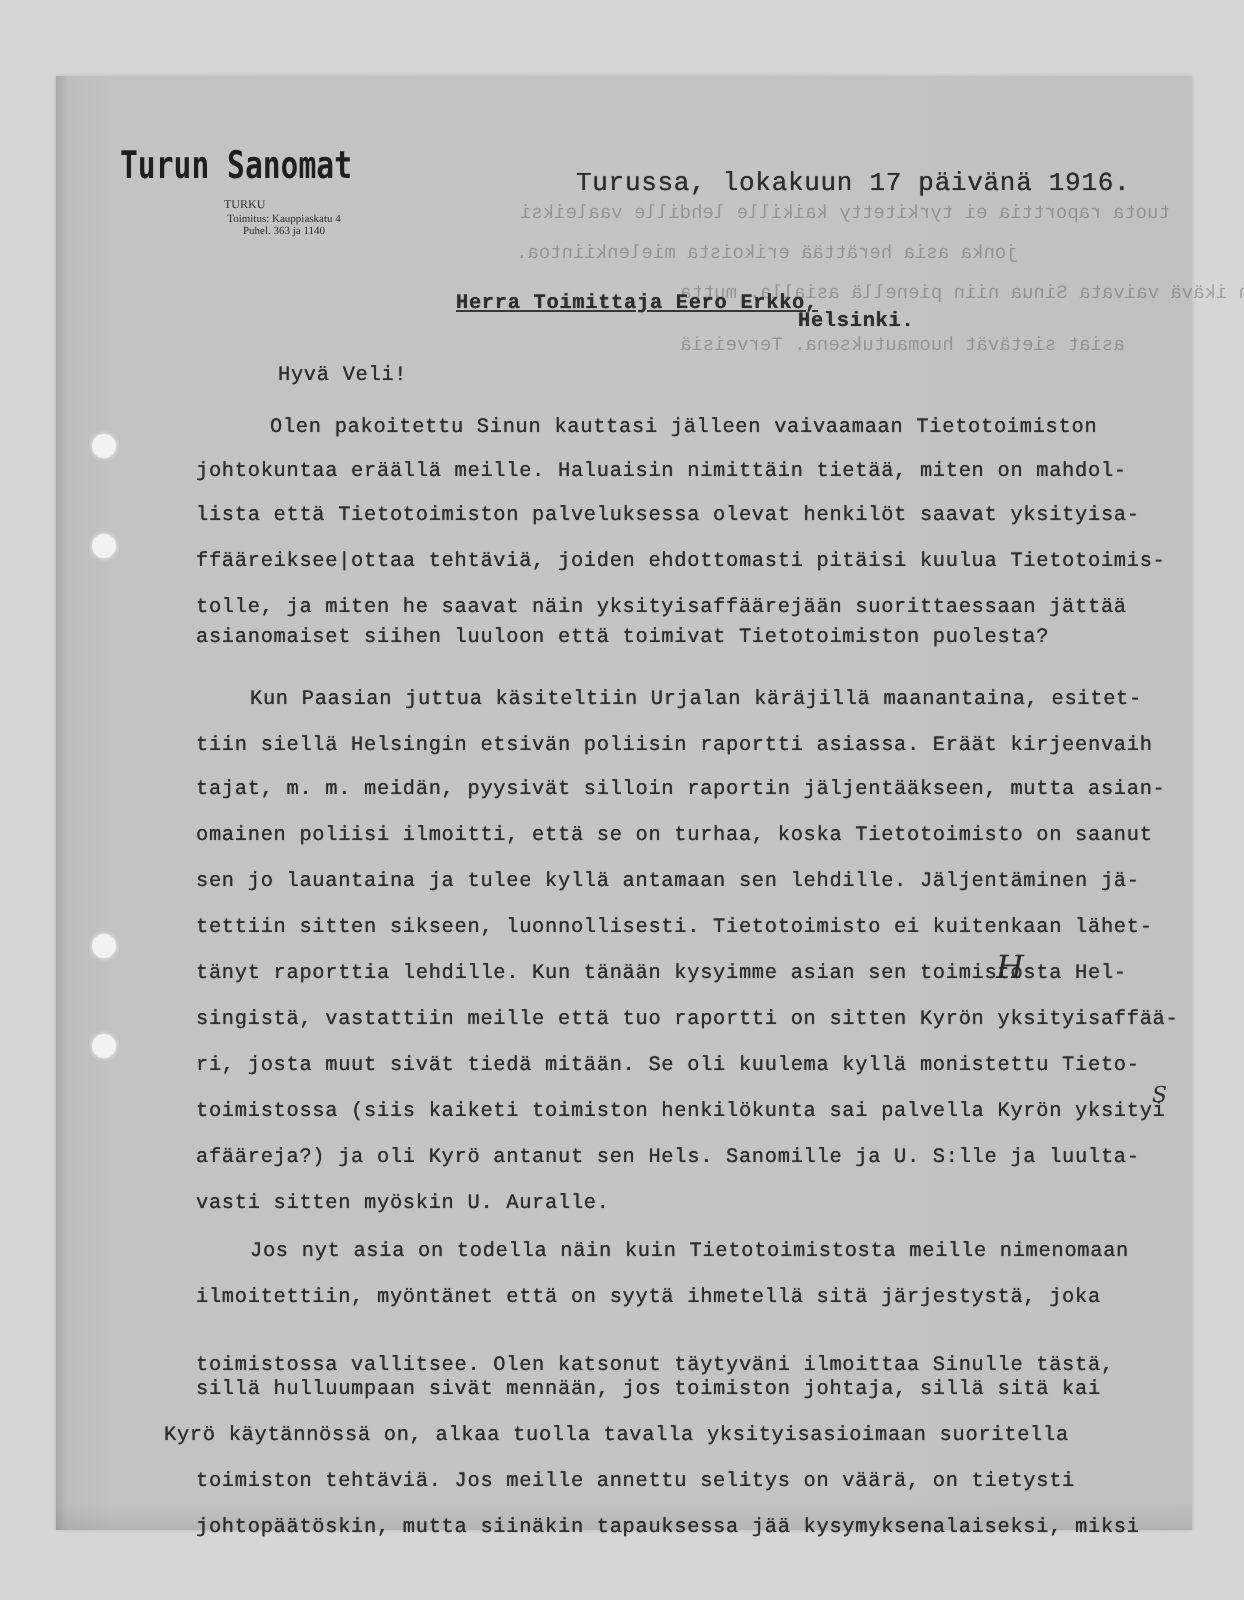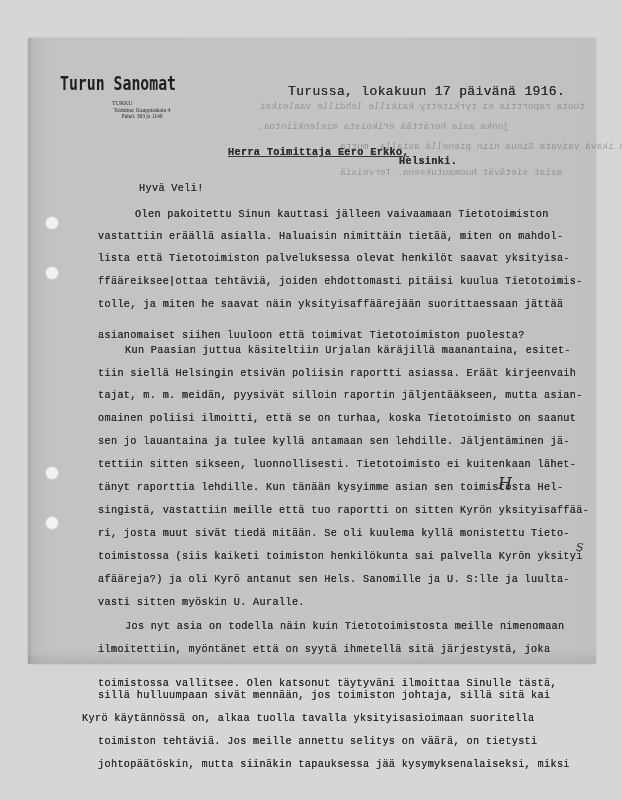--- a/index.html
+++ b/index.html
@@ -5,21 +5,21 @@
     html, body { margin: 0; padding: 0; }
     body {
       width: 622px; height: 800px; overflow: hidden;
       background: #d6d6d6;
       position: relative;
       font-family: "Liberation Mono", "DejaVu Sans Mono", monospace;
     }
     .page {
       position: absolute;
       left: 28px; top: 38px;
-      width: 568px; height: 626px;
+      width: 568px; height: 727px;
       background: linear-gradient(90deg, #a9a9a9 0px, #bdbdbd 6px, #c3c3c3 30px, #c4c4c4 60%, #c0c0c0 100%);
       box-shadow: 0 0 2px rgba(0,0,0,0.15);
     }
     .page::after {
       content: ""; position: absolute; left: 0; right: 0; bottom: 0; height: 14px;
       background: linear-gradient(180deg, rgba(0,0,0,0) 0%, rgba(0,0,0,0.08) 100%);
     }
     .hole {
       position: absolute; left: 18px; width: 12px; height: 12px; border-radius: 50%;
       background: #f2f2f2; box-shadow: 0 0 2px rgba(255,255,255,0.8);
@@ -79,25 +79,25 @@
   <div class="bleed" style="left:312px; top:129px">asiat sietävät huomautuksena.   Terveisiä</div>
 
   <div class="tline date" style="left:260px; top:46px">Turussa, lokakuun 17 päivänä 1916.</div>
   <div class="tline" style="left:200px; top:109px; font-weight:bold; text-decoration: underline; text-decoration-color: rgba(60,60,60,0.6);">Herra Toimittaja Eero Erkko,</div>
   <div class="tline" style="left:371px; top:118px; font-weight:bold">Helsinki.</div>
 
   <div class="tline" style="left:111px; top:145px">Hyvä Veli!</div>
 
   <div>
     <div class="tline" style="left:107px; top:171px">Olen pakoitettu Sinun kauttasi jälleen vaivaamaan Tietotoimiston</div>
-    <div class="tline" style="left:70px; top:193px">vastattiin eräällä asialla. Haluaisin nimittäin tietää, miten on mahdol-</div>
+    <div class="tline" style="left:70px; top:193px">johtokuntaa eräällä meille. Haluaisin nimittäin tietää, miten on mahdol-</div>
     <div class="tline" style="left:70px; top:215px">lista että Tietotoimiston palveluksessa olevat henkilöt saavat yksityisa-</div>
     <div class="tline" style="left:70px; top:238px">ffääreiksee|ottaa tehtäviä, joiden ehdottomasti pitäisi kuulua Tietotoimis-</div>
     <div class="tline" style="left:70px; top:261px">tolle, ja miten he saavat näin yksityisaffäärejään suorittaessaan jättää</div>
-    <div class="tline" style="left:70px; top:292px">asianomaiset siihen luuloon että toimivat Tietotoimiston puolesta?</div>
+    <div class="tline" style="left:70px; top:276px">asianomaiset siihen luuloon että toimivat Tietotoimiston puolesta?</div>
 
     <div class="tline" style="left:97px; top:307px">Kun Paasian juttua käsiteltiin Urjalan käräjillä maanantaina, esitet-</div>
     <div class="tline" style="left:70px; top:330px">tiin siellä Helsingin etsivän poliisin raportti asiassa. Eräät kirjeenvaih</div>
     <div class="tline" style="left:70px; top:352px">tajat, m. m. meidän, pyysivät silloin raportin jäljentääkseen, mutta asian-</div>
     <div class="tline" style="left:70px; top:375px">omainen poliisi ilmoitti, että se on turhaa, koska Tietotoimisto on saanut</div>
     <div class="tline" style="left:70px; top:398px">sen jo lauantaina ja tulee kyllä antamaan sen lehdille. Jäljentäminen jä-</div>
     <div class="tline" style="left:70px; top:421px">tettiin sitten sikseen, luonnollisesti. Tietotoimisto ei kuitenkaan lähet-</div>
     <div class="tline" style="left:70px; top:444px">tänyt raporttia lehdille. Kun tänään kysyimme asian sen toimistosta Hel-</div>
     <div class="tline" style="left:70px; top:467px">singistä, vastattiin meille että tuo raportti on sitten Kyrön yksityisaffää-</div>
     <div class="tline" style="left:70px; top:490px">ri, josta muut sivät tiedä mitään. Se oli kuulema kyllä monistettu Tieto-</div>

